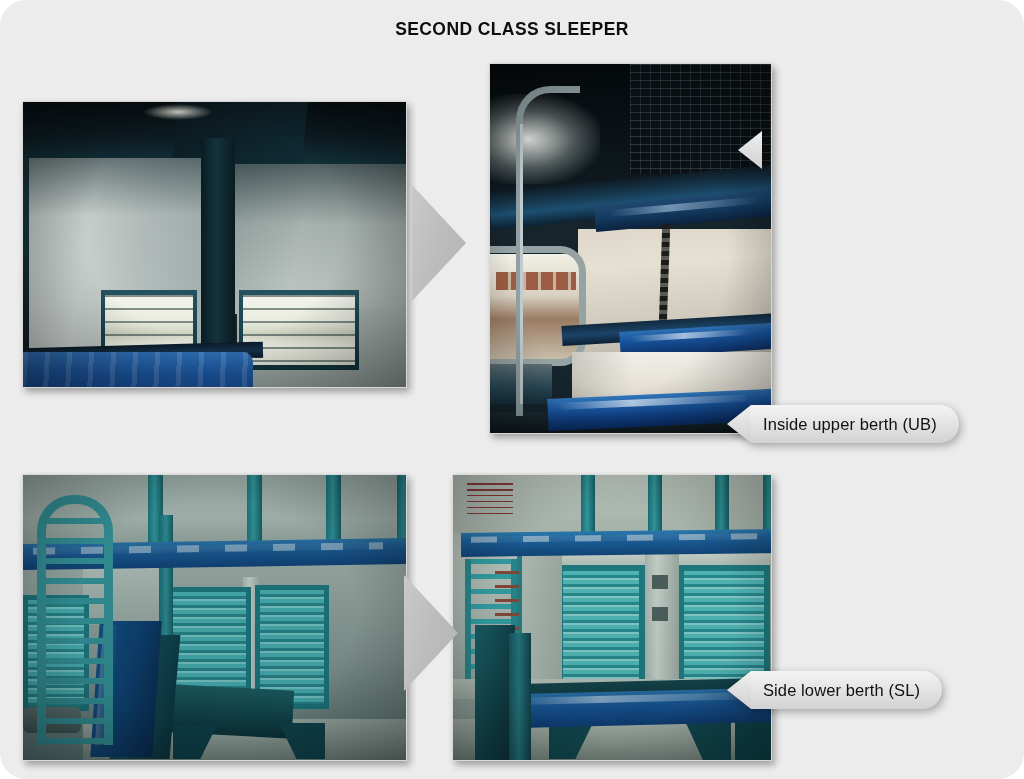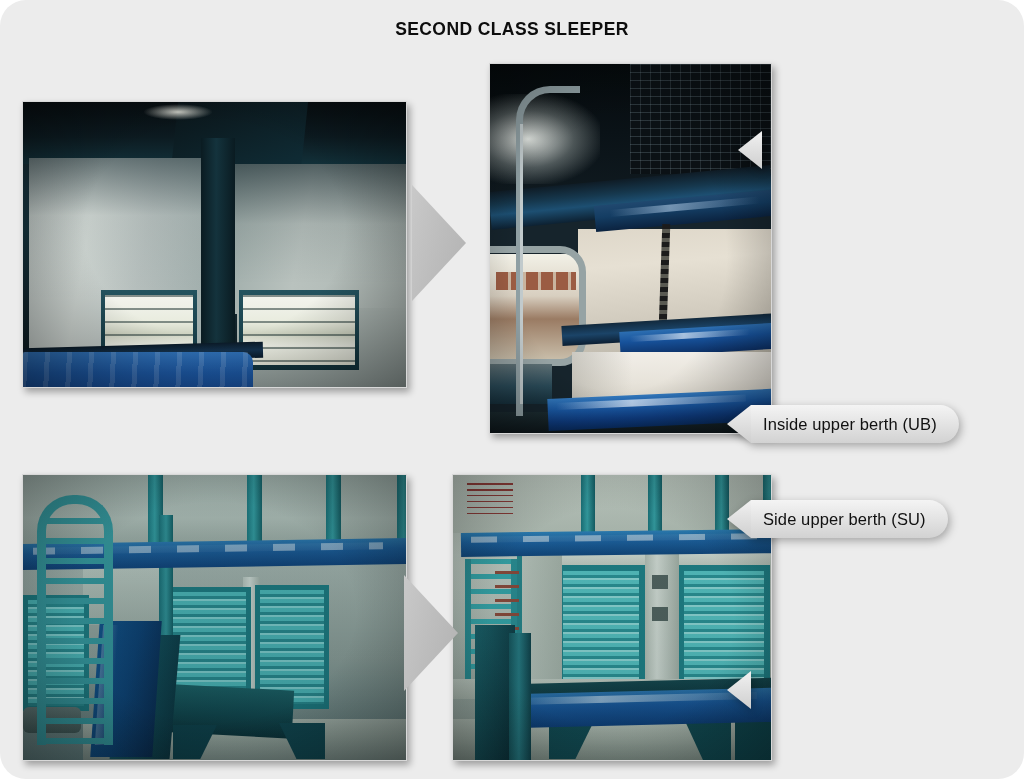--- a/index.html
+++ b/index.html
@@ -705,24 +705,21 @@
   </div>
 
 
   <div class="callout" id="calUB">
     <div class="tail"></div>
     <div class="body">
       <span class="txt">Inside upper berth (UB)</span>
     </div>
   </div>
 
-  <div class="callout" id="calSU">
+
+  <div class="callout" id="calSL">
     <div class="tail"></div>
     <div class="body">
-      <span class="txt">Side upper berth (SU)</span>
+      <span class="txt">Side lower berth (SL)</span>
     </div>
   </div>
 
-  <div class="callout" id="calSL">
-    <div class="tail"></div>
-  </div>
-
 </div>
 
 </body></html>

